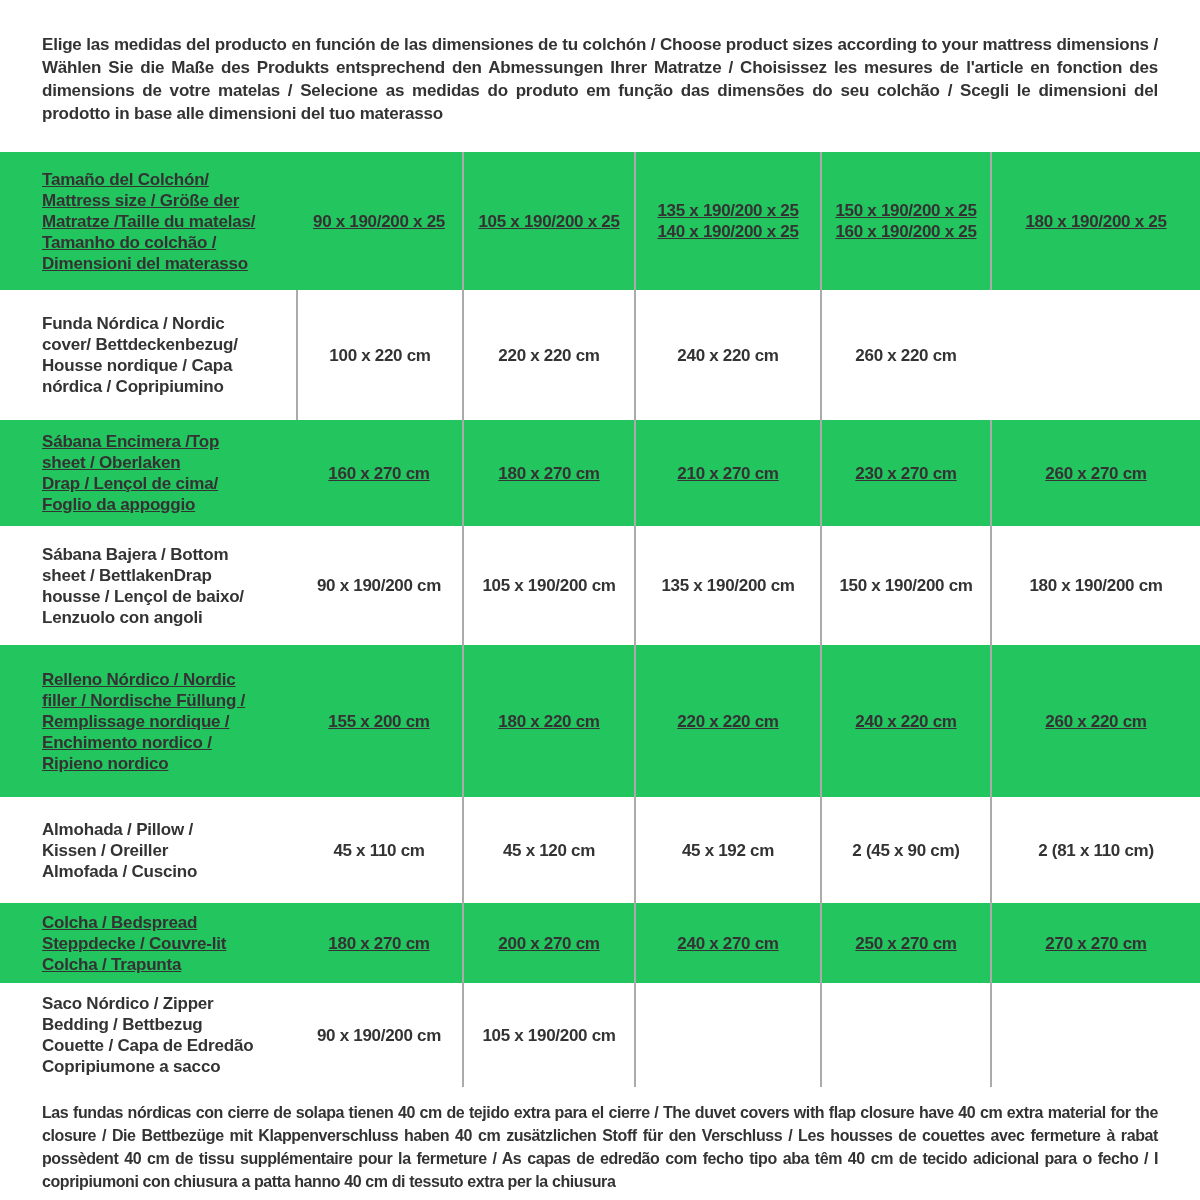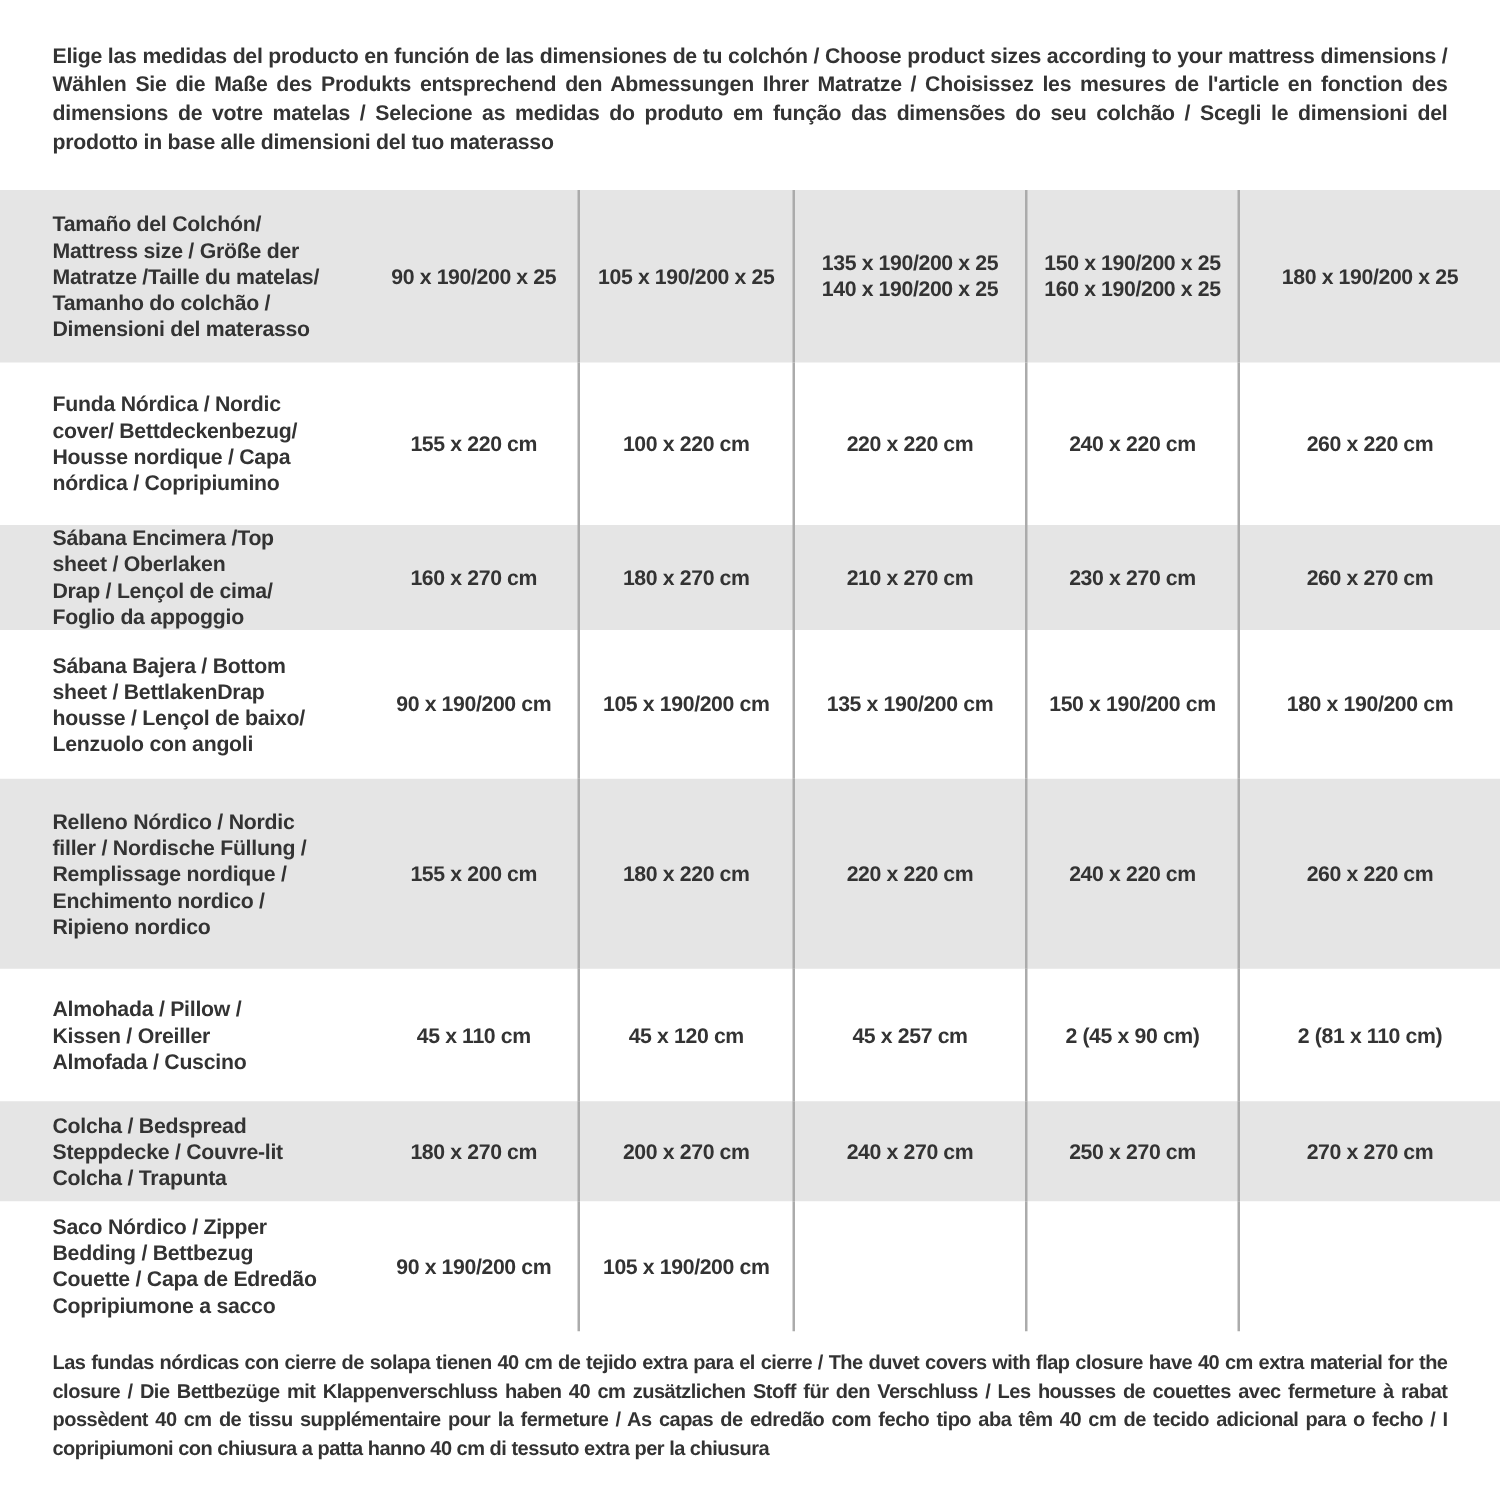--- a/index.html
+++ b/index.html
@@ -16,21 +16,21 @@
     font-size:17px;
     line-height:23px;
     text-align:justify;
   }
   .size-table { margin-top:27px; width:1200px; }
   .trow {
     display:grid;
     grid-template-columns:296px 166px 172px 186px 170px 210px;
     width:1200px;
   }
-  .trow.gray { background:#e5e5e5; }
+  .trow.gray { background:#22c55e;text-decoration:underline; }
   .cell { display:flex; align-items:center; min-width:0; }
   .cell.label { padding-left:42px; padding-right:10px; }
   .cell.val { justify-content:center; text-align:center; }
   .cell.d { border-left:2px solid #ababab; }
   .cell span {
     font-size:17px;
     line-height:21px;
     white-space:pre-line;
   }
   .cell.val span { letter-spacing:-0.3px; }
@@ -78,38 +78,35 @@
         </div>
     </div>
 
     <div class="trow" style="height:130px">
       <div class="cell label">
           <span>Funda Nórdica / Nordic
 cover/ Bettdeckenbezug/
 Housse nordique / Capa
 nórdica / Copripiumino</span>
         </div>
-      <div class="cell val">
-          <span>155 x 220 cm</span>
-        </div>
       <div class="cell val d">
           <span>100 x 220 cm</span>
         </div>
       <div class="cell val d">
           <span>220 x 220 cm</span>
         </div>
       <div class="cell val d">
           <span>240 x 220 cm</span>
         </div>
       <div class="cell val d">
           <span>260 x 220 cm</span>
         </div>
     </div>
 
-    <div class="trow gray" style="height:84px">
+    <div class="trow gray" style="height:106px">
       <div class="cell label">
           <span>Sábana Encimera /Top
 sheet / Oberlaken
 Drap / Lençol de cima/
 Foglio da appoggio</span>
         </div>
       <div class="cell val">
           <span>160 x 270 cm</span>
         </div>
       <div class="cell val d">
@@ -181,21 +178,21 @@
 Kissen / Oreiller
 Almofada / Cuscino</span>
         </div>
       <div class="cell val">
           <span>45 x 110 cm</span>
         </div>
       <div class="cell val d">
           <span>45 x 120 cm</span>
         </div>
       <div class="cell val d">
-          <span>45 x 257 cm</span>
+          <span>45 x 192 cm</span>
         </div>
       <div class="cell val d">
           <span>2 (45 x 90 cm)</span>
         </div>
       <div class="cell val d">
           <span>2 (81 x 110 cm)</span>
         </div>
     </div>
 
     <div class="trow gray" style="height:80px">

